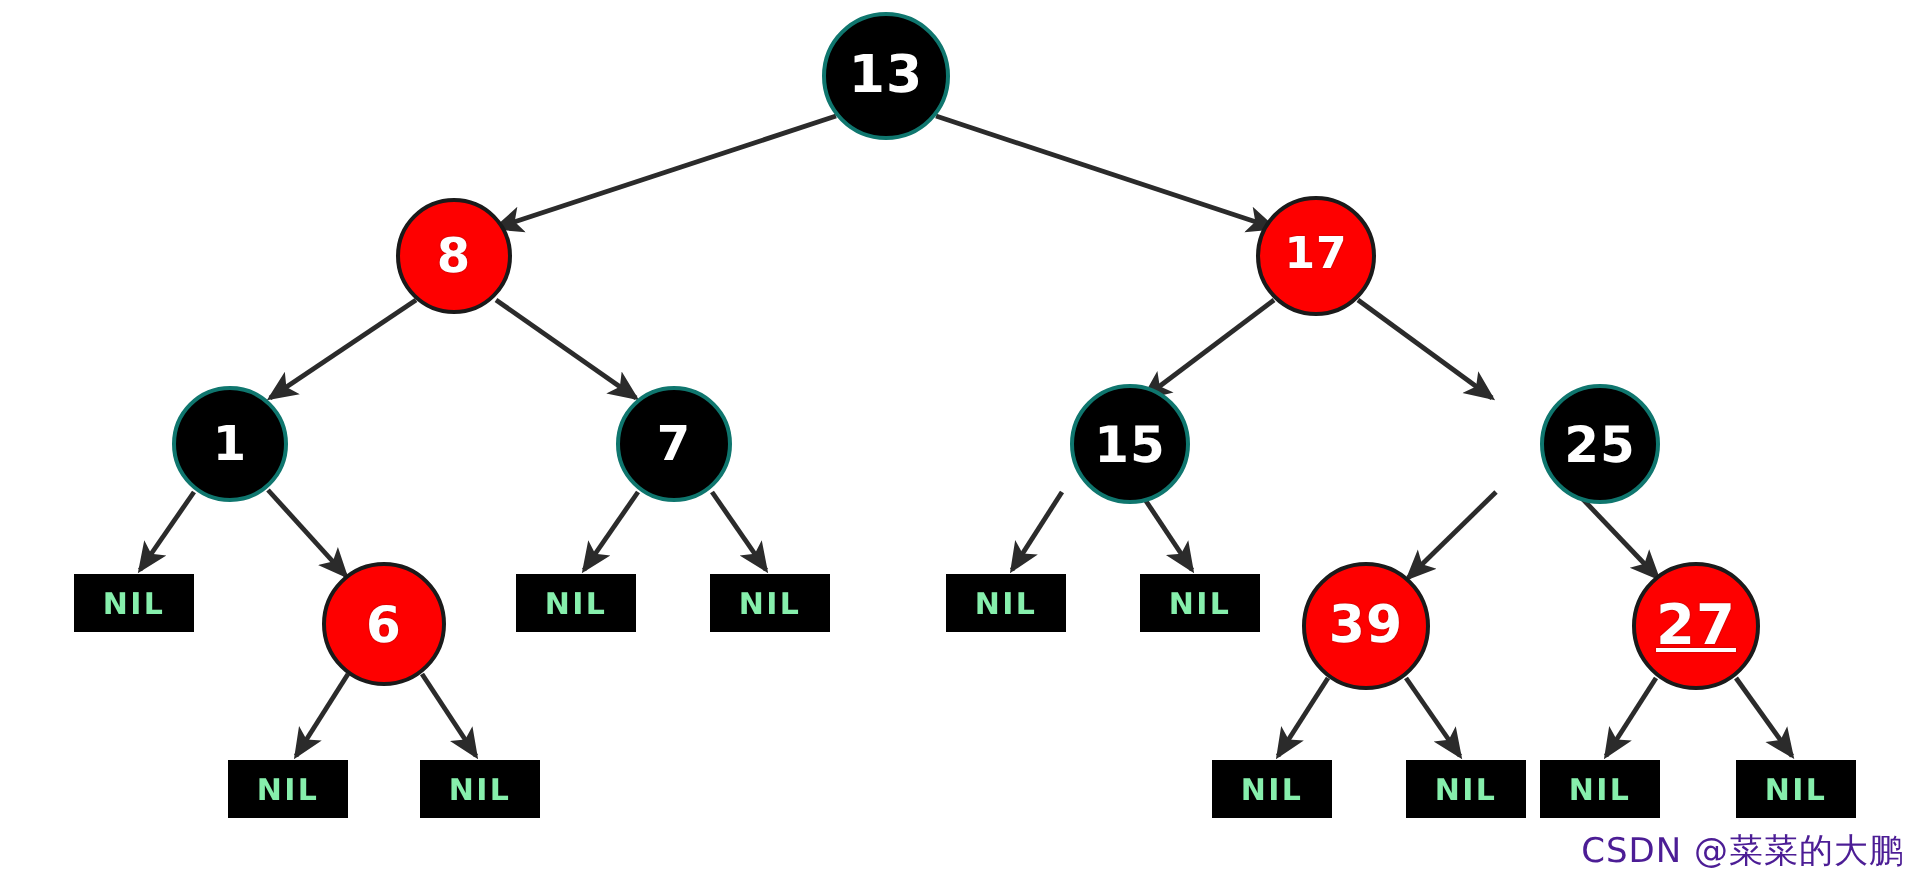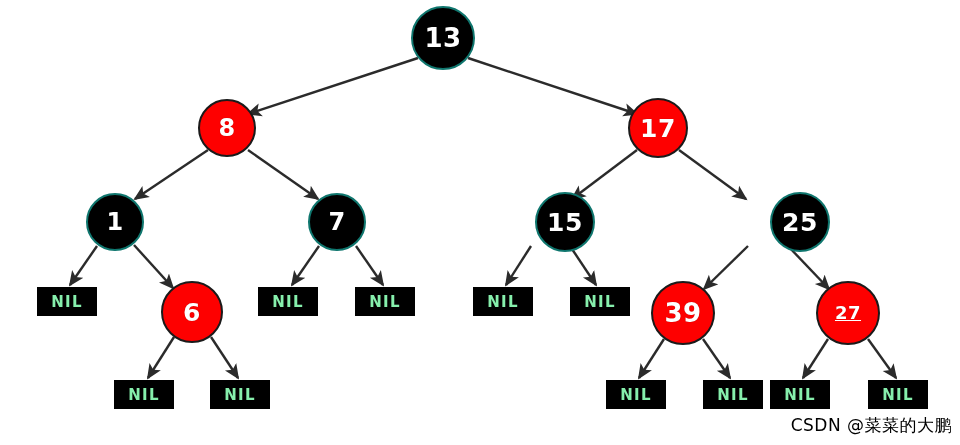--- a/index.html
+++ b/index.html
@@ -54,21 +54,21 @@
     font-size: 15px;
     font-weight: bold;
     letter-spacing: 1.2px;
     box-sizing: border-box;
     z-index: 3;
   }
   #watermark {
     position: absolute;
     right: 8px;
     bottom: 8px;
-    color: #000000;
+    color: #4c1d95;
     font-size: 17px;
     font-family: "DejaVu Sans", "Liberation Sans", sans-serif;
     letter-spacing: 0.5px;
     white-space: nowrap;
     z-index: 5;
   }
 </style>
 </head>
 <body>
 
@@ -100,28 +100,28 @@
         <line x1="664" y1="339" x2="639" y2="378" stroke="#2b2b2b" stroke-width="2.4" marker-end="url(#arrowhead)"></line>
         <line x1="703" y1="339" x2="730" y2="378" stroke="#2b2b2b" stroke-width="2.4" marker-end="url(#arrowhead)"></line>
         <line x1="828" y1="339" x2="803" y2="378" stroke="#2b2b2b" stroke-width="2.4" marker-end="url(#arrowhead)"></line>
         <line x1="868" y1="339" x2="896" y2="378" stroke="#2b2b2b" stroke-width="2.4" marker-end="url(#arrowhead)"></line>
       </g>
   </svg>
 
   <div id="nodes-group">
       <div class="node black" style="left: 411px; top: 6px; width: 64px; height: 64px; font-size: 26px;">13</div>
       <div class="node red" style="left: 198px; top: 99px; width: 58px; height: 58px; font-size: 24px;">8</div>
-      <div class="node red" style="left: 628px; top: 98px; width: 60px; height: 60px; font-size: 25px;">17</div>
+      <div class="node red" style="left: 628px; top: 98px; width: 60px; height: 60px; font-size: 22px;">17</div>
       <div class="node black" style="left: 86px; top: 193px; width: 58px; height: 58px; font-size: 24px;">1</div>
       <div class="node black" style="left: 308px; top: 193px; width: 58px; height: 58px; font-size: 24px;">7</div>
       <div class="node black" style="left: 535px; top: 192px; width: 60px; height: 60px; font-size: 25px;">15</div>
       <div class="node black" style="left: 770px; top: 192px; width: 60px; height: 60px; font-size: 25px;">25</div>
       <div class="node red" style="left: 161px; top: 281px; width: 62px; height: 62px; font-size: 25px;">6</div>
       <div class="node red" style="left: 651px; top: 281px; width: 64px; height: 64px; font-size: 26px;">39</div>
-      <div class="node red" style="left: 816px; top: 281px; width: 64px; height: 64px; font-size: 18px; text-decoration: underline;">27</div>
+      <div class="node red" style="left: 816px; top: 281px; width: 64px; height: 64px; font-size: 28px; text-decoration: underline;">27</div>
     </div>
   <div id="nils-group">
       <div class="nil" style="left: 37px; top: 287px; width: 60px; height: 29px;">NIL</div>
       <div class="nil" style="left: 258px; top: 287px; width: 60px; height: 29px;">NIL</div>
       <div class="nil" style="left: 355px; top: 287px; width: 60px; height: 29px;">NIL</div>
       <div class="nil" style="left: 473px; top: 287px; width: 60px; height: 29px;">NIL</div>
       <div class="nil" style="left: 570px; top: 287px; width: 60px; height: 29px;">NIL</div>
       <div class="nil" style="left: 114px; top: 380px; width: 60px; height: 29px;">NIL</div>
       <div class="nil" style="left: 210px; top: 380px; width: 60px; height: 29px;">NIL</div>
       <div class="nil" style="left: 606px; top: 380px; width: 60px; height: 29px;">NIL</div>

